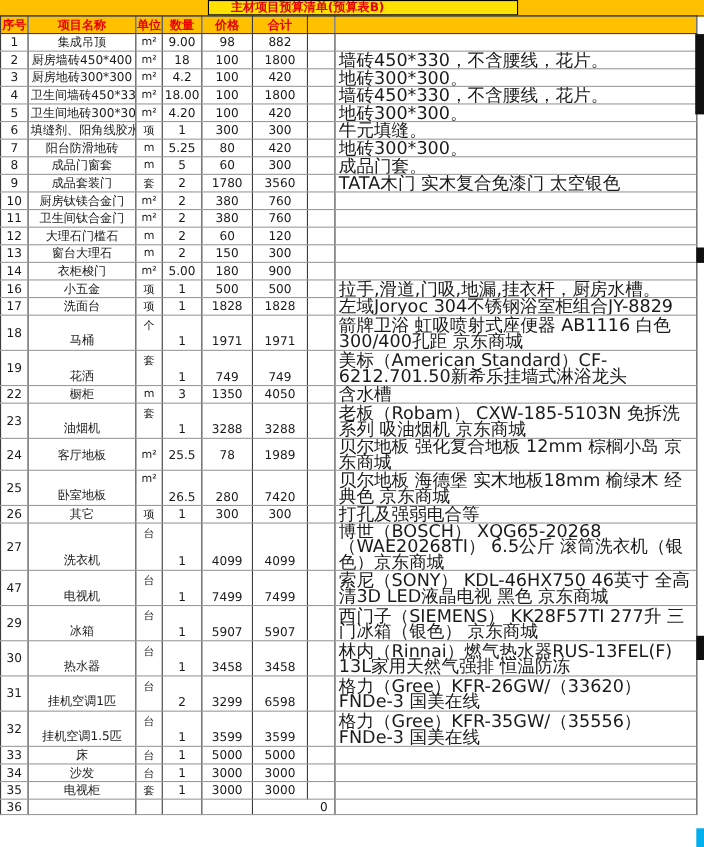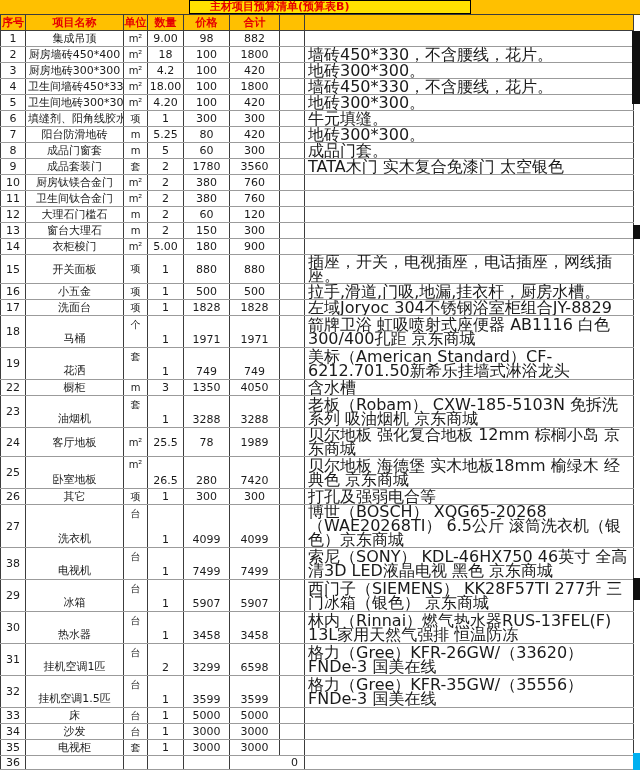--- a/index.html
+++ b/index.html
@@ -207,30 +207,20 @@
           <td class="seq">14</td>
           <td class="name">衣柜梭门</td>
           <td class="unit">m²</td>
           <td class="qty">5.00</td>
           <td class="price">180</td>
           <td class="total">900</td>
           <td class="blank"></td>
           <td class="remark"></td>
         </tr>
         <tr class="row">
-          <td class="seq">15</td>
-          <td class="name">开关面板</td>
-          <td class="unit">项</td>
-          <td class="qty">1</td>
-          <td class="price">880</td>
-          <td class="total">880</td>
-          <td class="blank"></td>
-          <td class="remark">插座，开关，电视插座，电话插座，网线插座。</td>
-        </tr>
-        <tr class="row">
           <td class="seq">16</td>
           <td class="name">小五金</td>
           <td class="unit">项</td>
           <td class="qty">1</td>
           <td class="price">500</td>
           <td class="total">500</td>
           <td class="blank"></td>
           <td class="remark">拉手,滑道,门吸,地漏,挂衣杆，厨房水槽。</td>
         </tr>
         <tr class="row">
@@ -317,21 +307,21 @@
           <td class="seq">27</td>
           <td class="name">洗衣机</td>
           <td class="unit">台</td>
           <td class="qty">1</td>
           <td class="price">4099</td>
           <td class="total">4099</td>
           <td class="blank"></td>
           <td class="remark">博世（BOSCH） XQG65-20268（WAE20268TI） 6.5公斤 滚筒洗衣机（银色）京东商城</td>
         </tr>
         <tr class="row tall">
-          <td class="seq">38</td>
+          <td class="seq">47</td>
           <td class="name">电视机</td>
           <td class="unit">台</td>
           <td class="qty">1</td>
           <td class="price">7499</td>
           <td class="total">7499</td>
           <td class="blank"></td>
           <td class="remark">索尼（SONY） KDL-46HX750 46英寸 全高清3D LED液晶电视 黑色  京东商城</td>
         </tr>
         <tr class="row tall">
           <td class="seq">29</td>

